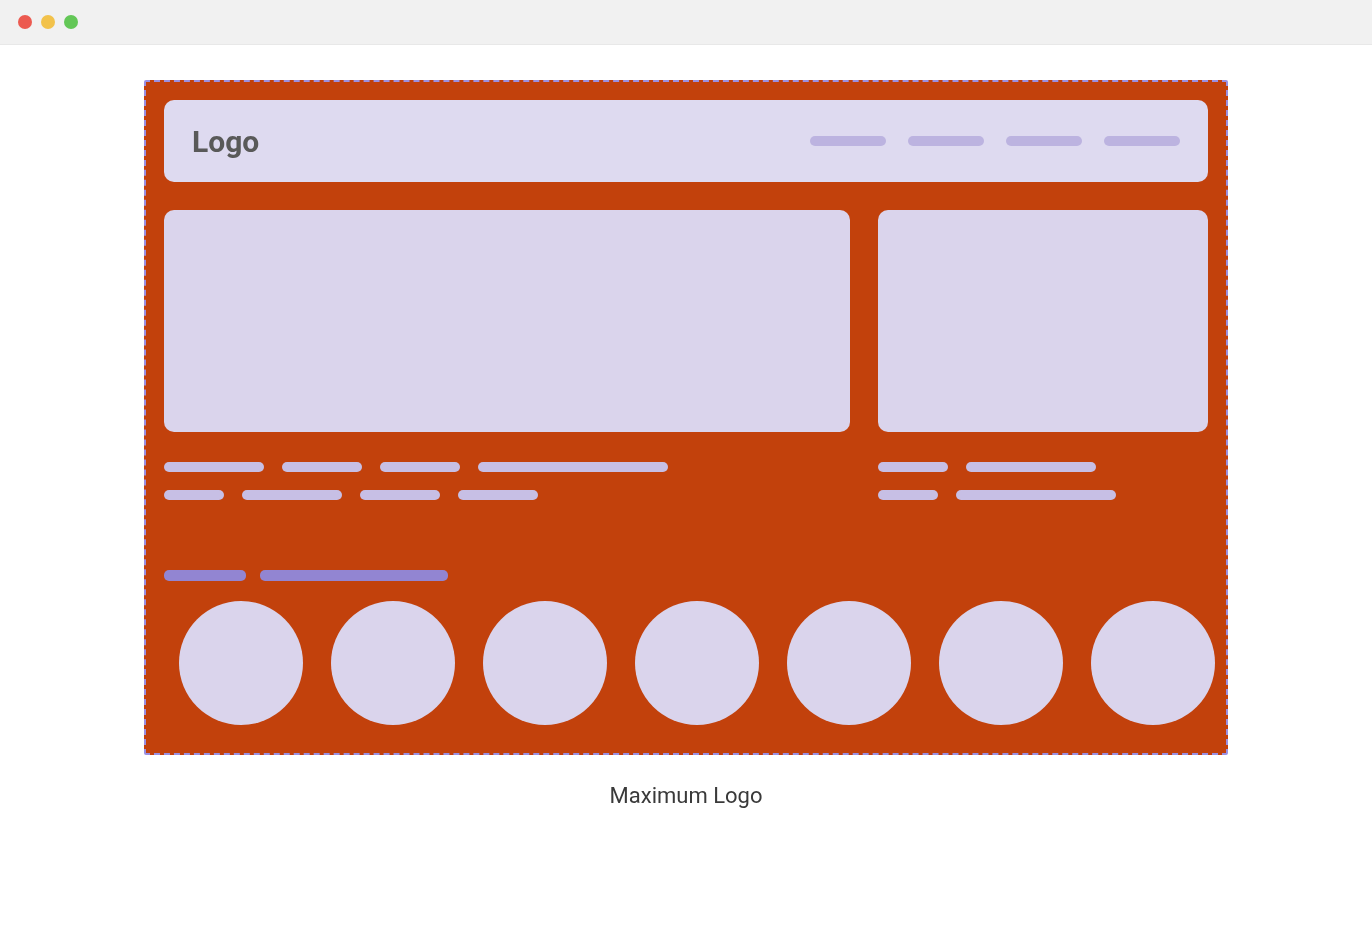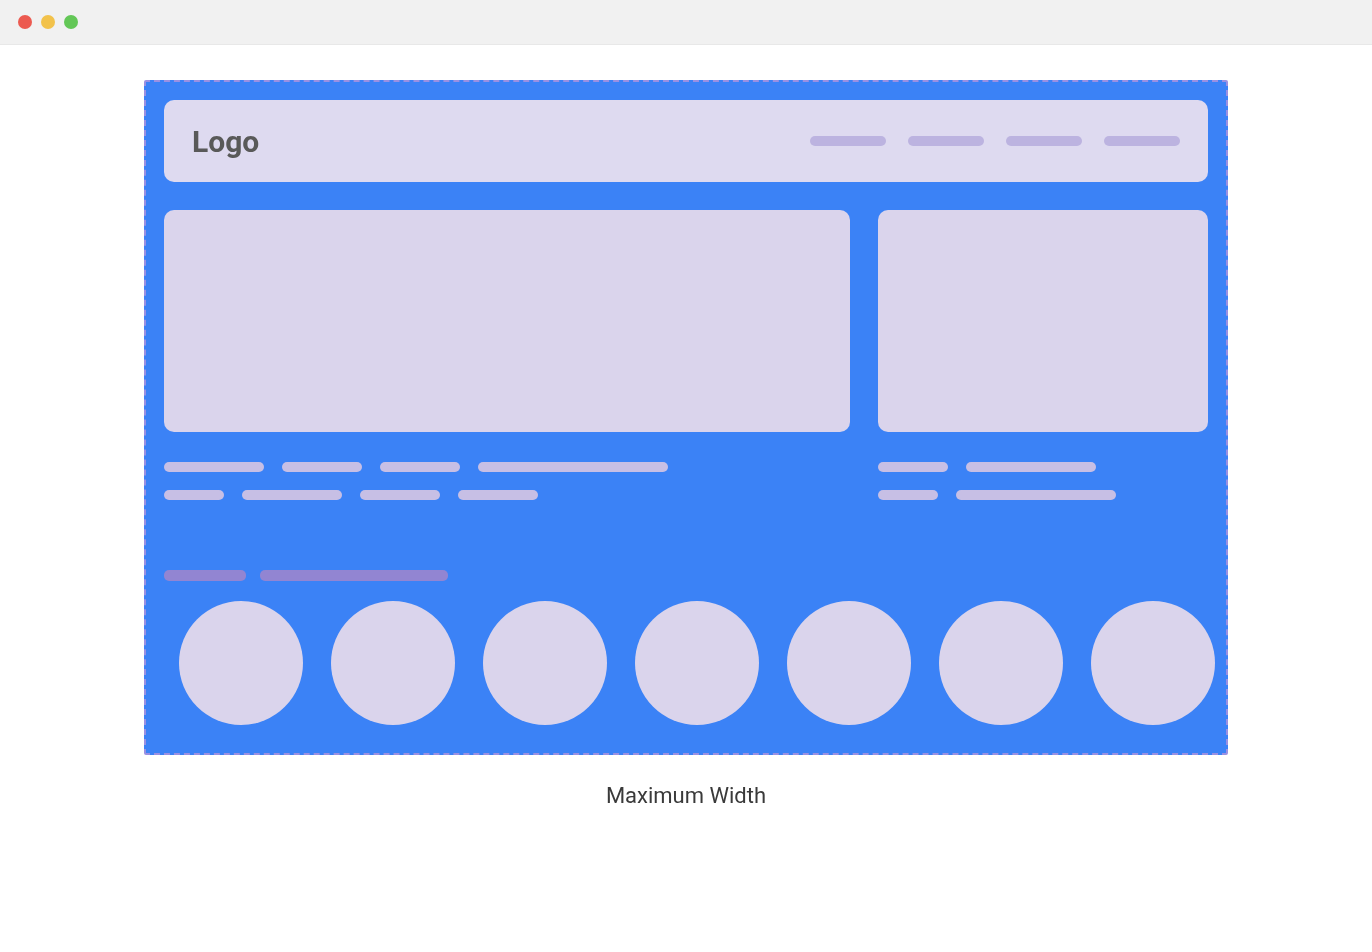--- a/index.html
+++ b/index.html
@@ -42,21 +42,21 @@
       padding-top: 35px;
       display: flex;
       flex-direction: column;
       align-items: center;
     }
     
     .wireframe-container {
       width: 1084px;
       height: 675px;
       border: 2px dashed #9a90e2;
-      background: #3b82f6;
+      background: #c2410c;
       padding: 18px;
       border-radius: 2px;
     }
     
     .header-bar {
       width: 100%;
       height: 82px;
       background: #dedaf0;
       border-radius: 10px;
       display: flex;
@@ -261,15 +261,15 @@
       <div class="circle-placeholder"></div>
       <div class="circle-placeholder"></div>
       <div class="circle-placeholder"></div>
       <div class="circle-placeholder"></div>
       <div class="circle-placeholder"></div>
     </div>
 
   </div>
 
 
-  <div class="measurement-label">Maximum Width</div>
+  <div class="measurement-label">Maximum Logo</div>
 
 </div>
 
 </body></html>

